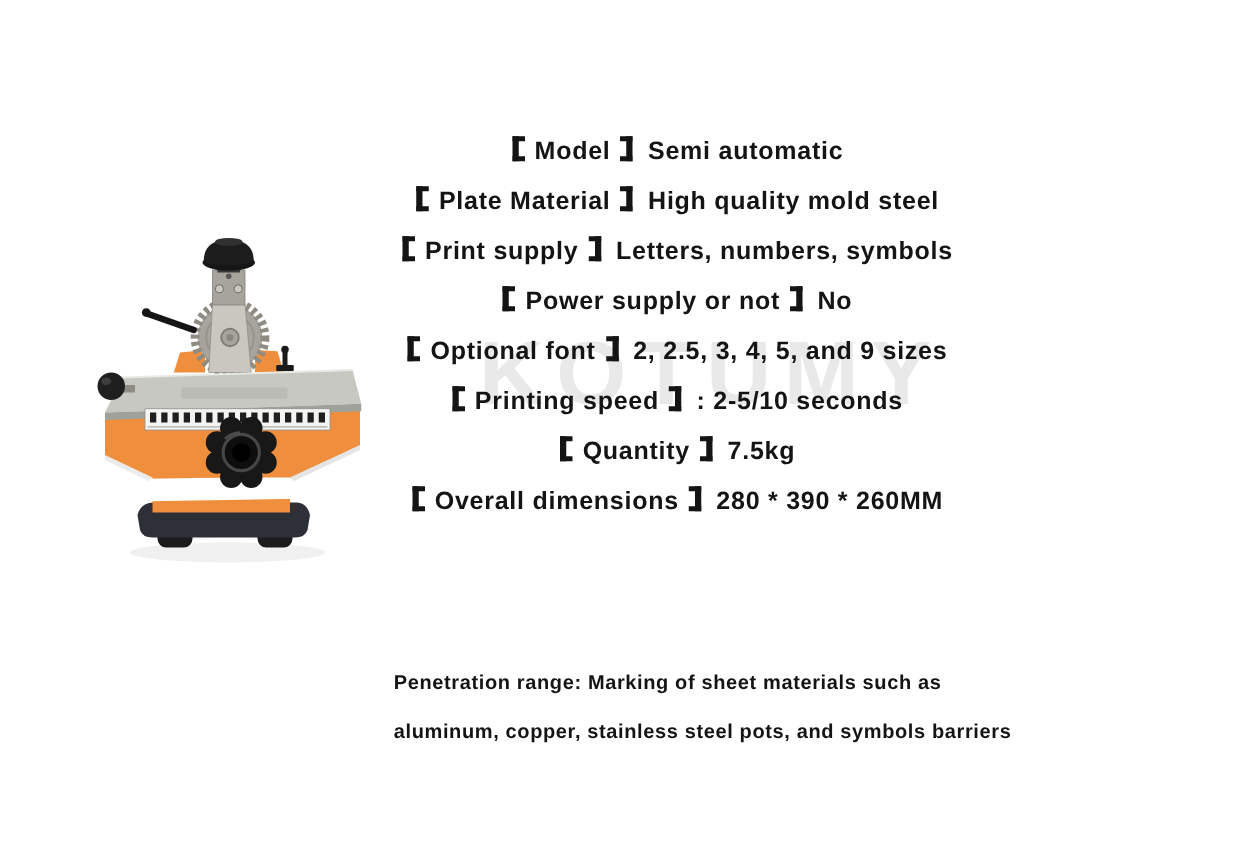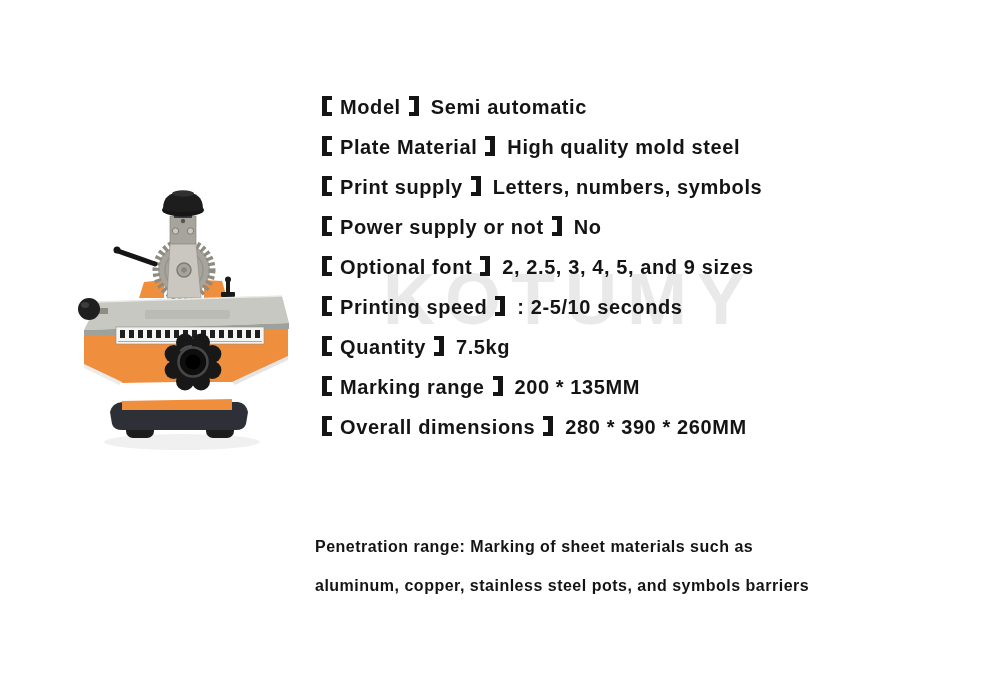--- a/index.html
+++ b/index.html
@@ -7,21 +7,21 @@
     --c-table:#c6c8c1; --c-table_edge:#9fa29b; --c-black:#1c1c1c; --c-base:#2d3036;
     --c-ruler:#f4f4f2; --c-text:#141414; --c-watermark:#e9e9e9;
   }
   *{margin:0;padding:0;box-sizing:border-box;}
   html,body{background:#fff;}
   .canvas{position:relative;width:1000px;height:679px;background:#fff;overflow:hidden;
     font-family:"Liberation Sans","DejaVu Sans",sans-serif;color:var(--c-text);}
   .watermark{position:absolute;left:383px;top:258px;z-index:0;font-size:72px;font-weight:700;
     letter-spacing:10px;color:var(--c-watermark);white-space:nowrap;user-select:none;}
   .machine{position:absolute;left:60px;top:150px;width:260px;height:310px;z-index:1;}
-  .specs{position:absolute;left:322px;top:87px;z-index:2;}
+  .specs{position:absolute;left:322px;top:101px;z-index:2;text-align:center;}
   .spec-row{height:40px;line-height:40px;font-size:20px;font-weight:700;letter-spacing:0.6px;white-space:nowrap;}
   .bkt{display:inline-block;position:relative;width:11px;height:20px;vertical-align:-2px;}
   .bkt::before{content:"";position:absolute;top:0;width:5px;height:20px;background:var(--c-text);}
   .bkt::after{content:"";position:absolute;top:0;width:10px;height:4px;background:var(--c-text);
     box-shadow:0 16px 0 var(--c-text);}
   .bkt.open::before{left:0;} .bkt.open::after{left:0;}
   .bkt.close::before{right:0;} .bkt.close::after{right:0;}
   .spec-label{margin-left:7px;}
   .bkt.close{margin-left:7px;}
   .spec-value{margin-left:12px;}
@@ -133,23 +133,20 @@
     <div class="spec-row">
       <span class="bkt open"></span><span class="spec-label">Optional font</span><span class="bkt close"></span><span class="spec-value">2, 2.5, 3, 4, 5, and 9 sizes</span>
     </div>
     <div class="spec-row">
       <span class="bkt open"></span><span class="spec-label">Printing speed</span><span class="bkt close"></span><span class="spec-value">: 2-5/10 seconds</span>
     </div>
     <div class="spec-row">
       <span class="bkt open"></span><span class="spec-label">Quantity</span><span class="bkt close"></span><span class="spec-value">7.5kg</span>
     </div>
     <div class="spec-row">
-      <span class="bkt open"></span><span class="spec-label">Marking range</span><span class="bkt close"></span><span class="spec-value">200 * 135MM</span>
-    </div>
-    <div class="spec-row">
       <span class="bkt open"></span><span class="spec-label">Overall dimensions</span><span class="bkt close"></span><span class="spec-value">280 * 390 * 260MM</span>
     </div>
   </div>
 
   <div class="para">
     <div>Penetration range: Marking of sheet materials such as</div>
     <div>aluminum, copper, stainless steel pots, and symbols barriers</div>
   </div>
 
 </div>

